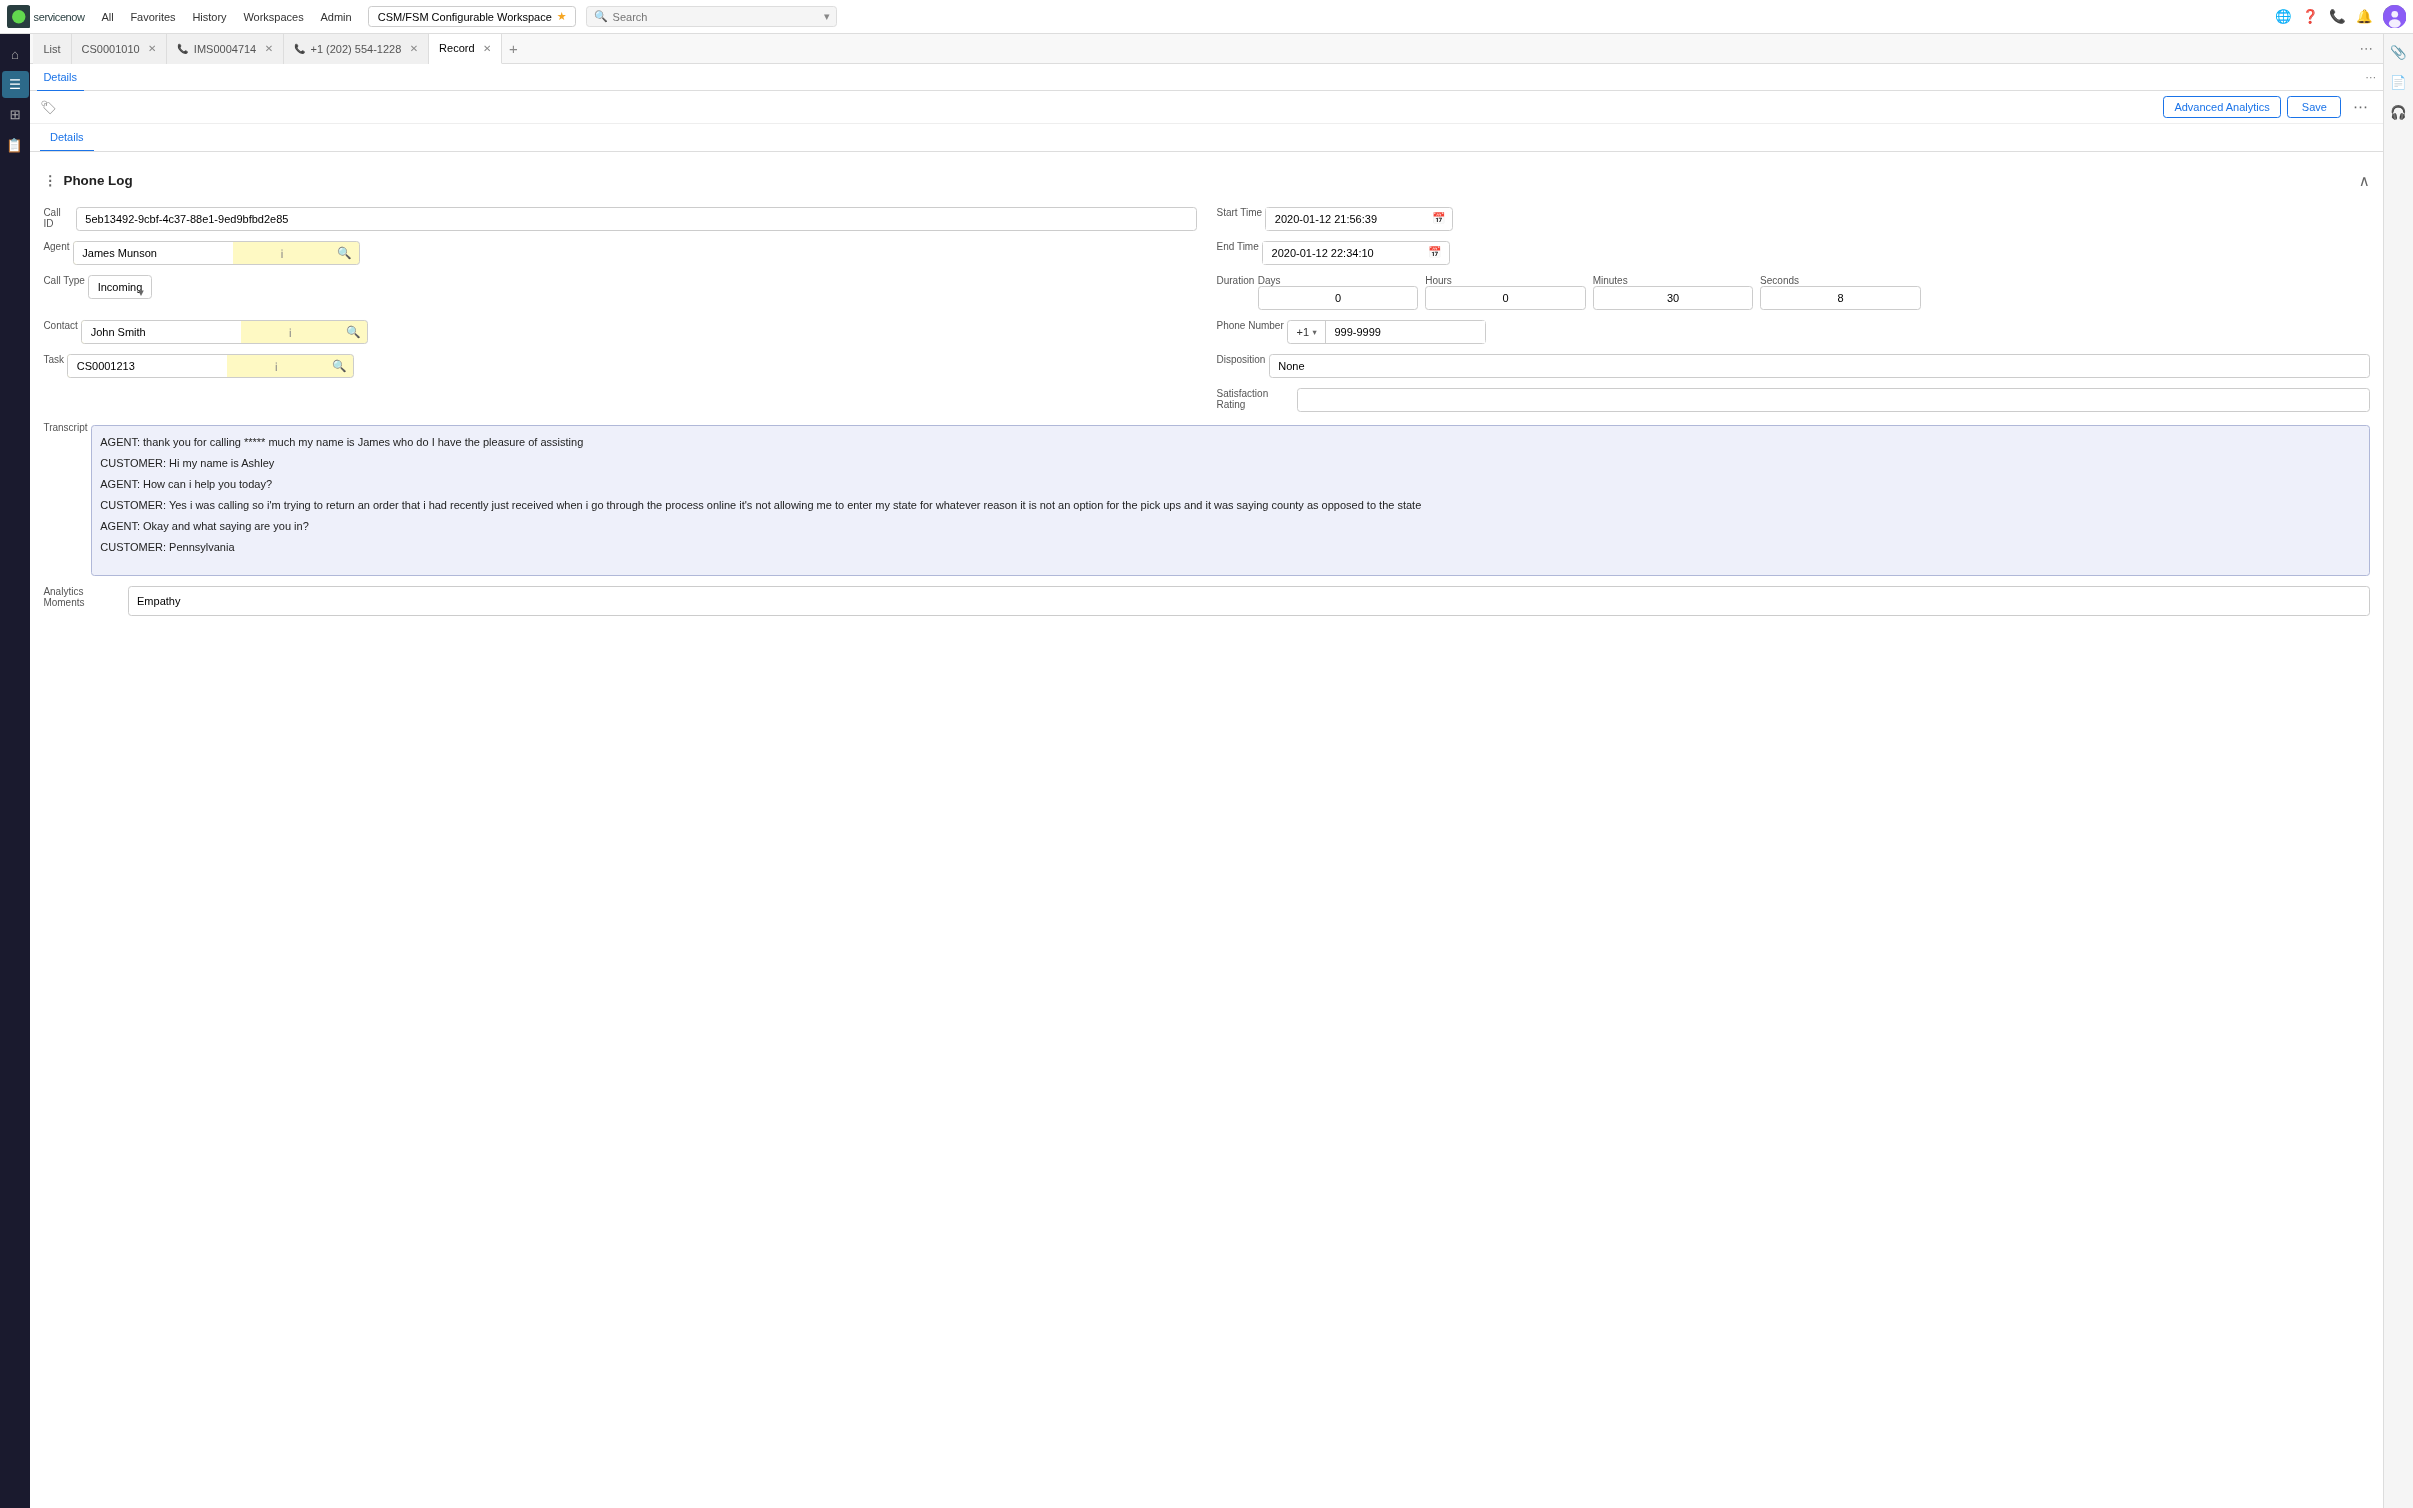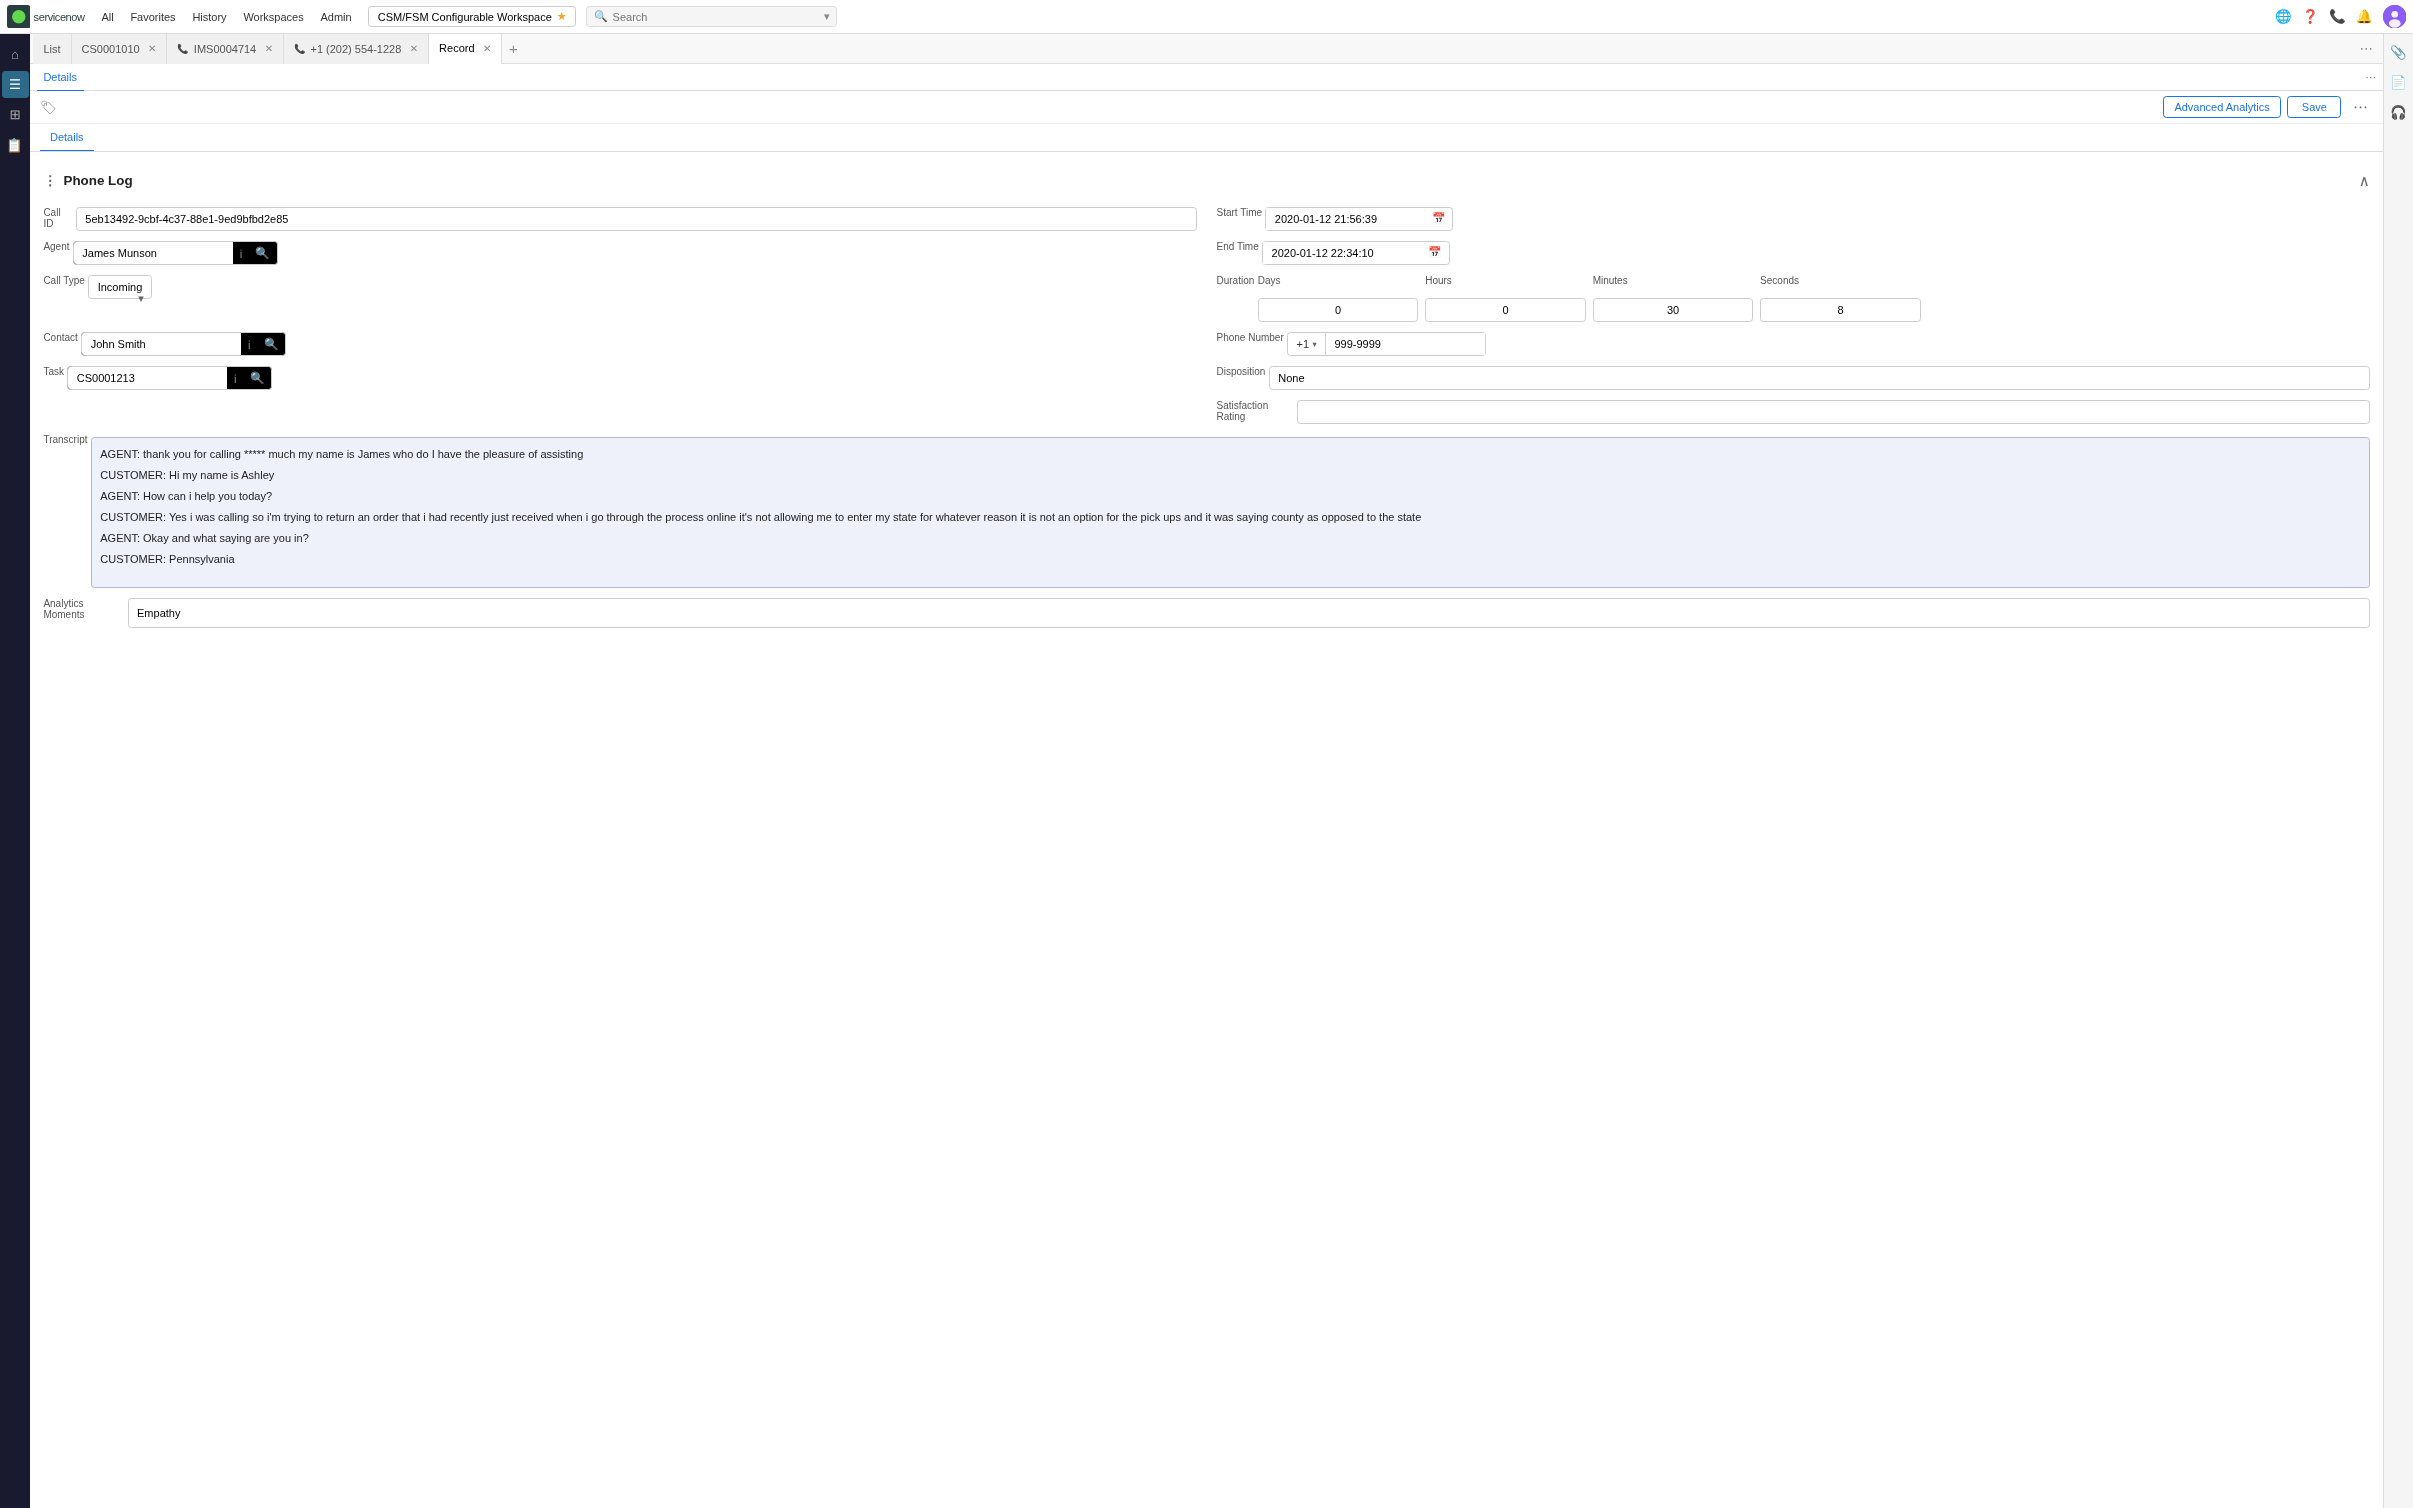--- a/index.html
+++ b/index.html
@@ -110,21 +110,21 @@
     .form-grid { display: grid; grid-template-columns: 1fr 1fr; gap: 10px 20px; }
 
     .form-field { display: flex; flex-direction: row; gap: 3.4px; }
     .form-label { font-size: 10px; color: #555; font-weight: 500; }
     .form-input {
       border: 0.8px solid #ccc; border-radius: 3.4px; padding: 5px 8.4px;
       font-size: 11px; outline: none; background: #fff; width: 100%;
     }
     .form-input-with-icon {
       display: flex; align-items: center; border: 0.8px solid #ccc; border-radius: 3.4px;
-      background: #000000; overflow: hidden;
+      background: #fef9c3; overflow: hidden; gap: 41px;
     }
     .form-input-with-icon input {
       border: none; outline: none; padding: 5px 8.4px; font-size: 11px; flex: 1;
     }
     .form-input-icon { padding: 0 6.7px; color: #888; cursor: pointer; font-size: 11.7px; }
     .form-select {
       border: 0.8px solid #ccc; border-radius: 3.4px; padding: 5px 8.4px;
       font-size: 11px; outline: none; background: #fff; width: 100%;
       -webkit-appearance: none; cursor: pointer;
     }
@@ -137,21 +137,21 @@
       display: flex; align-items: center; border: 0.8px solid #ccc; border-radius: 3.4px;
       background: #fff;
     }
     .form-input-date input {
       border: none; outline: none; padding: 5px 8.4px; font-size: 11px; flex: 1;
     }
     .form-input-date .cal-icon { padding: 0 6.7px; color: #888; cursor: pointer; }
 
     
     .duration-row { display: flex; gap: 6.7px; }
-    .duration-item { display: flex; flex-direction: column; gap: 12px; flex: 1; }
+    .duration-item { display: flex; flex-direction: column; gap: 0; flex: 1; }
     .duration-label { font-size: 10px; color: #555; }
     .duration-input {
       border: 0.8px solid #ccc; border-radius: 3.4px; padding: 5px 8.4px;
       font-size: 11px; outline: none; background: #fff; width: 100%; text-align: center;
     }
 
     
     .phone-row { display: flex; align-items: center; border: 0.8px solid #ccc; border-radius: 3.4px; background: #fff; }
     .phone-country {
       display: flex; align-items: center; gap: 3.4px; padding: 5px 8.4px;

